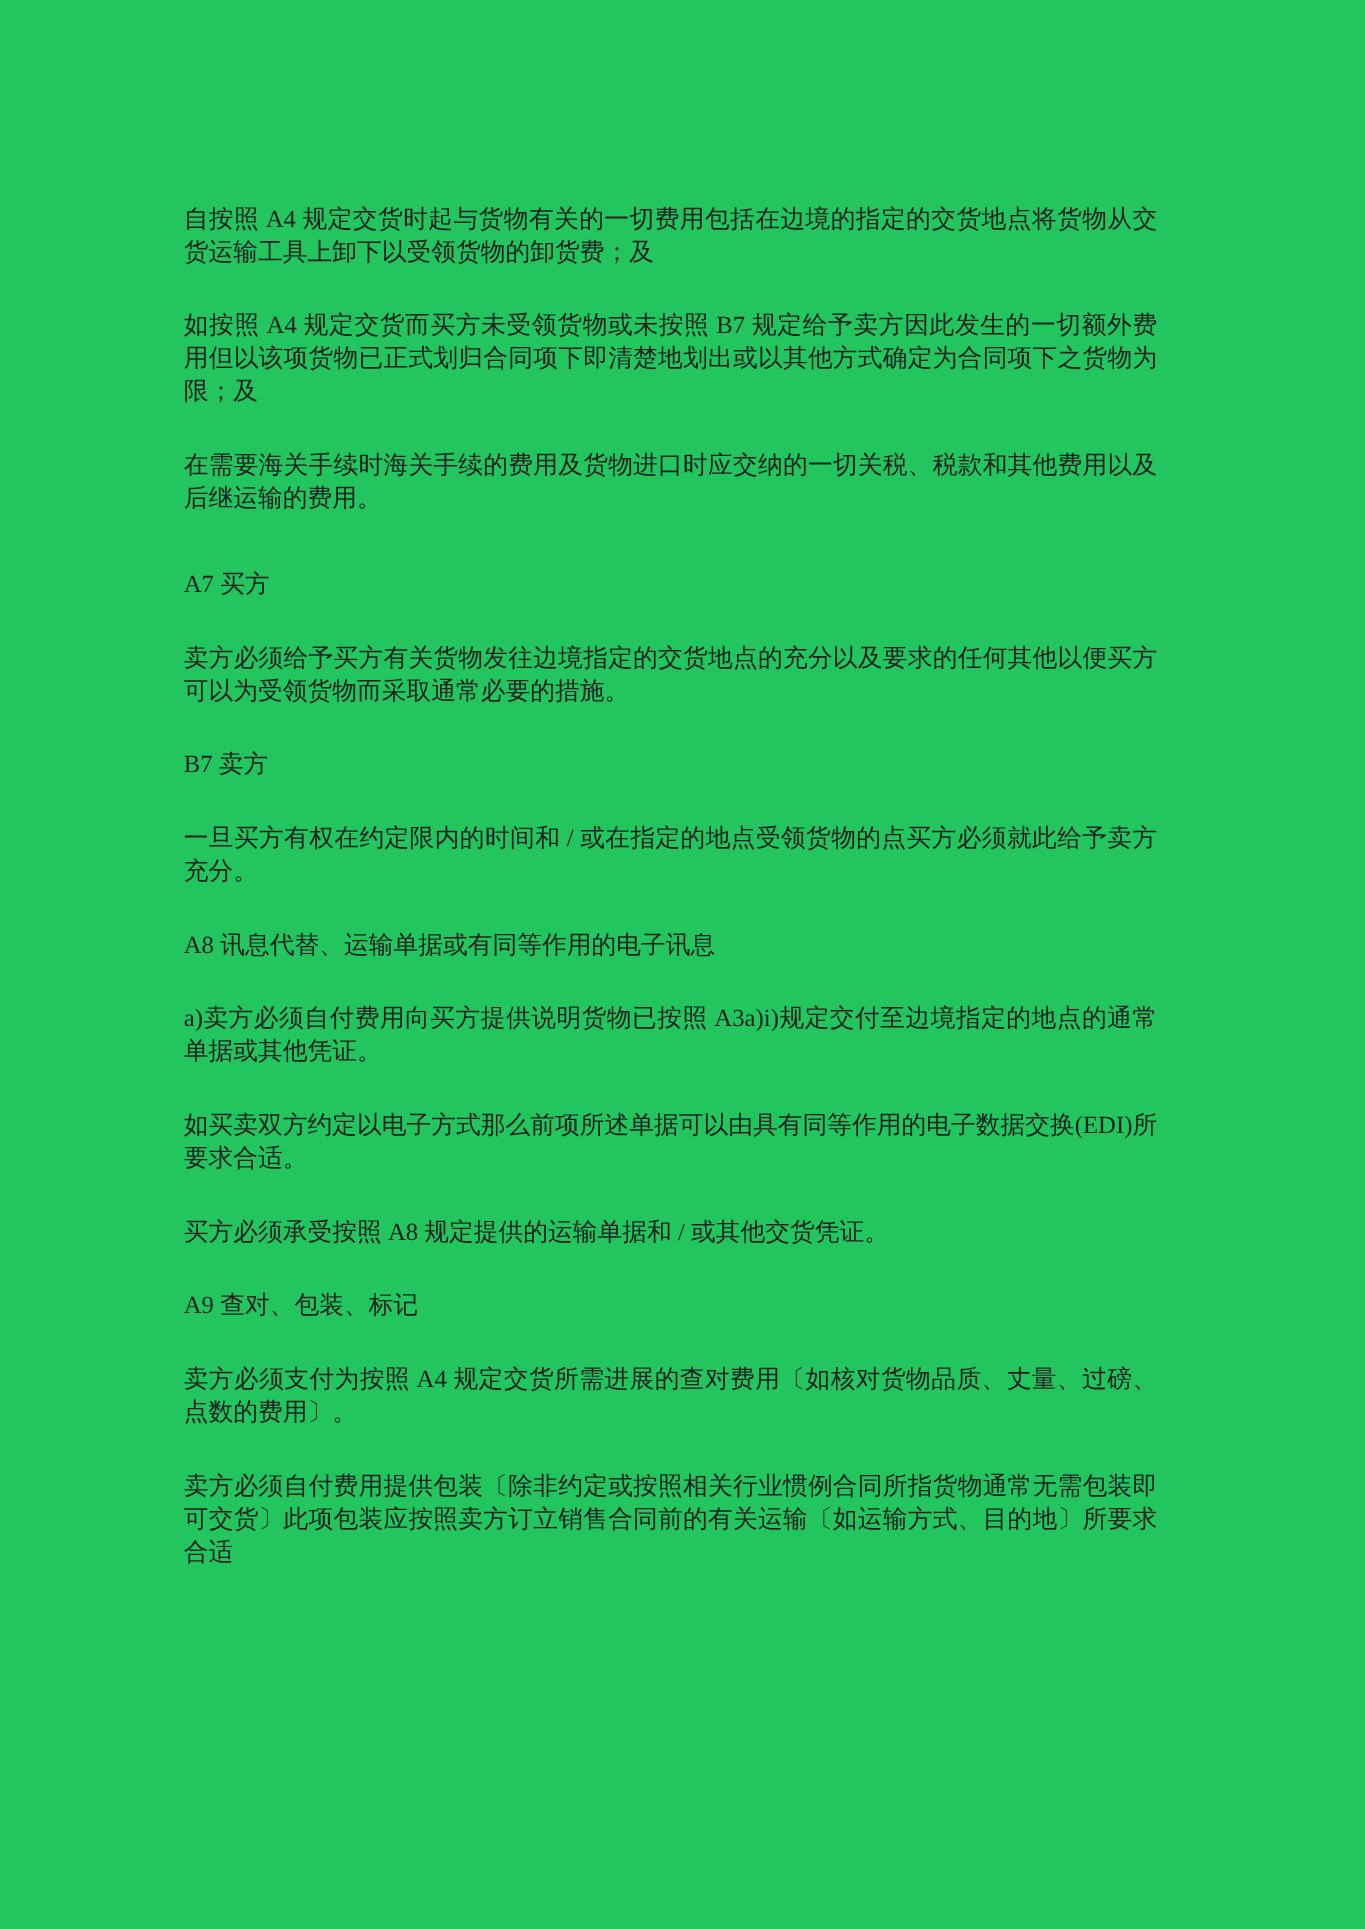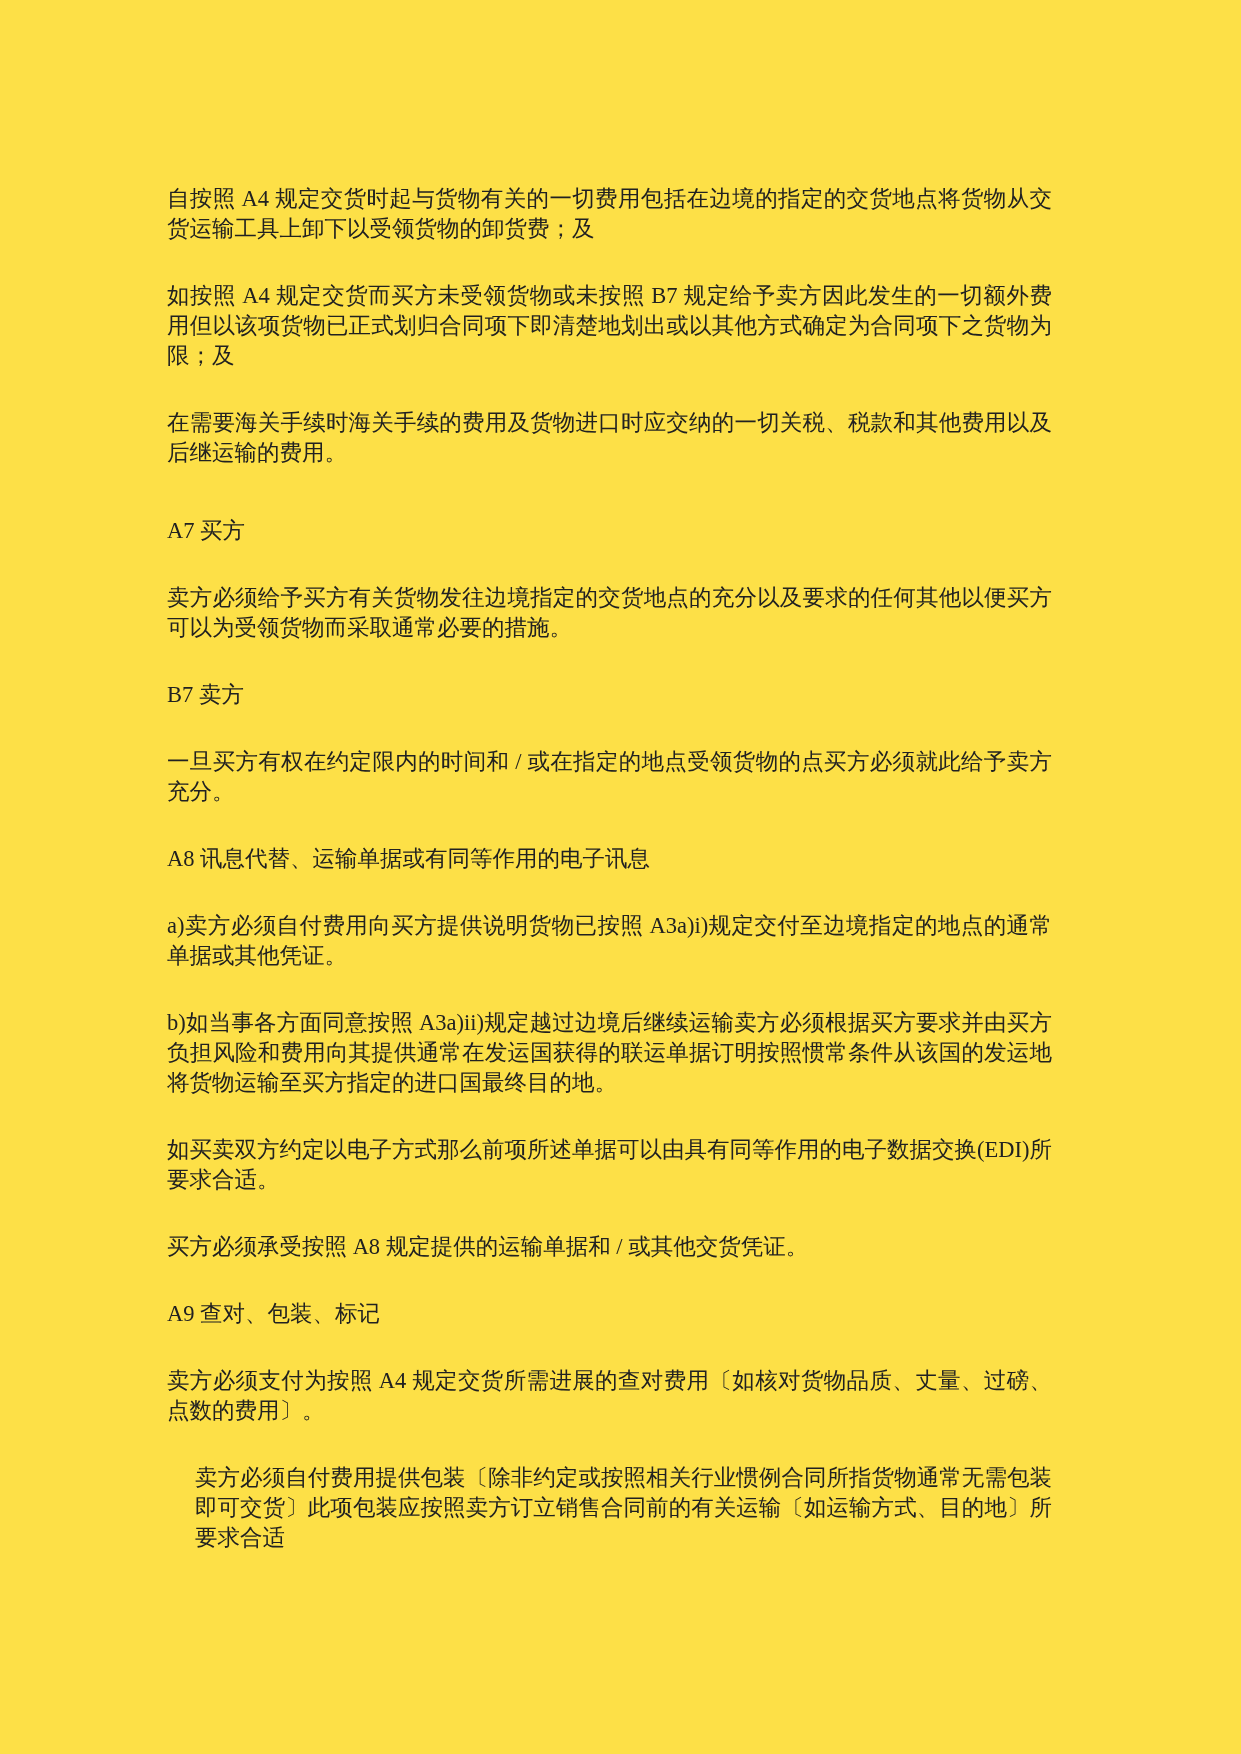--- a/index.html
+++ b/index.html
@@ -9,21 +9,21 @@
   body {
     width: 1241px;
     height: 1754px;
     background: #ffffff;
     font-family: "Liberation Serif", "DejaVu Serif", serif;
   }
   .page {
     position: relative;
     width: 1241px;
     height: 1754px;
-    background: #fde047;
+    background: #22c55e;
     overflow: hidden;
   }
   .content {
     position: absolute;
     left: 167px;
     top: 184px;
     width: 885px;
   }
   .para {
     margin: 0 0 37px 0;
@@ -46,20 +46,19 @@
   <div class="content">
     <p class="para" style="color: rgb(33, 33, 33);">自按照 A4 规定交货时起与货物有关的一切费用包括在边境的指定的交货地点将货物从交货运输工具上卸下以受领货物的卸货费；及</p>
     <p class="para" style="color: rgb(33, 33, 33);">如按照 A4 规定交货而买方未受领货物或未按照 B7 规定给予卖方因此发生的一切额外费用但以该项货物已正式划归合同项下即清楚地划出或以其他方式确定为合同项下之货物为限；及</p>
     <p class="para" style="color: rgb(33, 33, 33);">在需要海关手续时海关手续的费用及货物进口时应交纳的一切关税、税款和其他费用以及后继运输的费用。</p>
     <p class="para" style="color: rgb(33, 33, 33); margin-top: 48px;">A7 买方</p>
     <p class="para" style="color: rgb(33, 33, 33);">卖方必须给予买方有关货物发往边境指定的交货地点的充分以及要求的任何其他以便买方可以为受领货物而采取通常必要的措施。</p>
     <p class="para" style="color: rgb(33, 33, 33);">B7 卖方</p>
     <p class="para" style="color: rgb(33, 33, 33);">一旦买方有权在约定限内的时间和 / 或在指定的地点受领货物的点买方必须就此给予卖方充分。</p>
     <p class="para" style="color: rgb(33, 33, 33);">A8 讯息代替、运输单据或有同等作用的电子讯息</p>
     <p class="para" style="color: rgb(33, 33, 33);">a)卖方必须自付费用向买方提供说明货物已按照 A3a)i)规定交付至边境指定的地点的通常单据或其他凭证。</p>
-    <p class="para" style="color: rgb(33, 33, 33);">b)如当事各方面同意按照 A3a)ii)规定越过边境后继续运输卖方必须根据买方要求并由买方负担风险和费用向其提供通常在发运国获得的联运单据订明按照惯常条件从该国的发运地将货物运输至买方指定的进口国最终目的地。</p>
     <p class="para" style="color: rgb(33, 33, 33);">如买卖双方约定以电子方式那么前项所述单据可以由具有同等作用的电子数据交换(EDI)所要求合适。</p>
     <p class="para" style="color: rgb(33, 33, 33);">买方必须承受按照 A8 规定提供的运输单据和 / 或其他交货凭证。</p>
     <p class="para" style="color: rgb(33, 33, 33);">A9 查对、包装、标记</p>
     <p class="para" style="color: rgb(33, 33, 33);">卖方必须支付为按照 A4 规定交货所需进展的查对费用〔如核对货物品质、丈量、过磅、点数的费用〕。</p>
-    <p class="para" style="color: rgb(33, 33, 33); margin-left: 28px;">卖方必须自付费用提供包装〔除非约定或按照相关行业惯例合同所指货物通常无需包装即可交货〕此项包装应按照卖方订立销售合同前的有关运输〔如运输方式、目的地〕所要求合适</p>
+    <p class="para" style="color: rgb(33, 33, 33);">卖方必须自付费用提供包装〔除非约定或按照相关行业惯例合同所指货物通常无需包装即可交货〕此项包装应按照卖方订立销售合同前的有关运输〔如运输方式、目的地〕所要求合适</p>
   </div>
 </div>
 
 </body></html>

